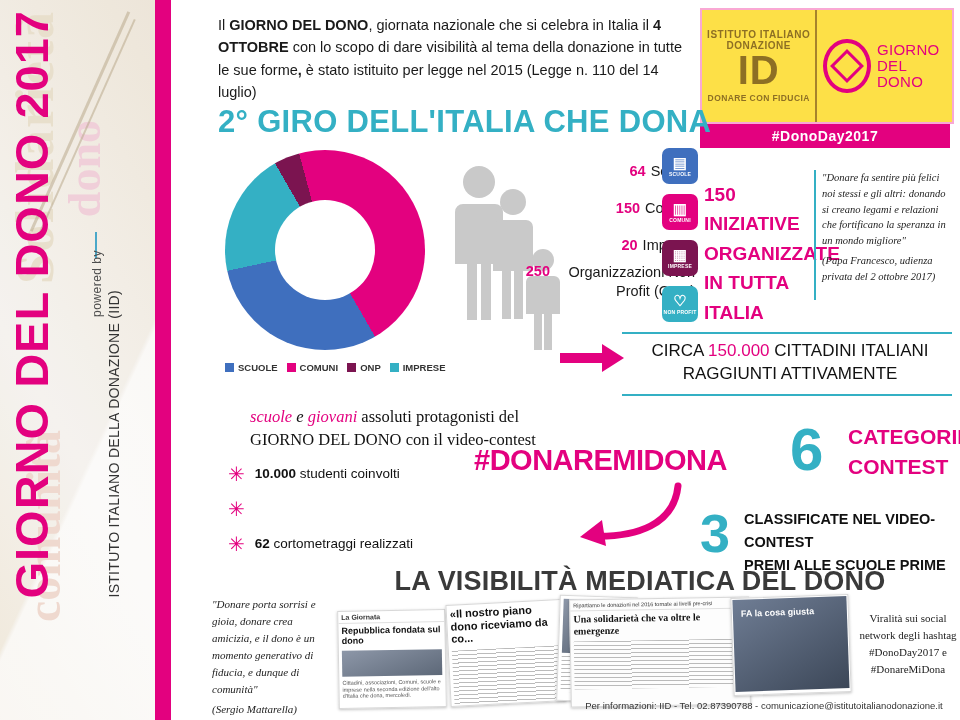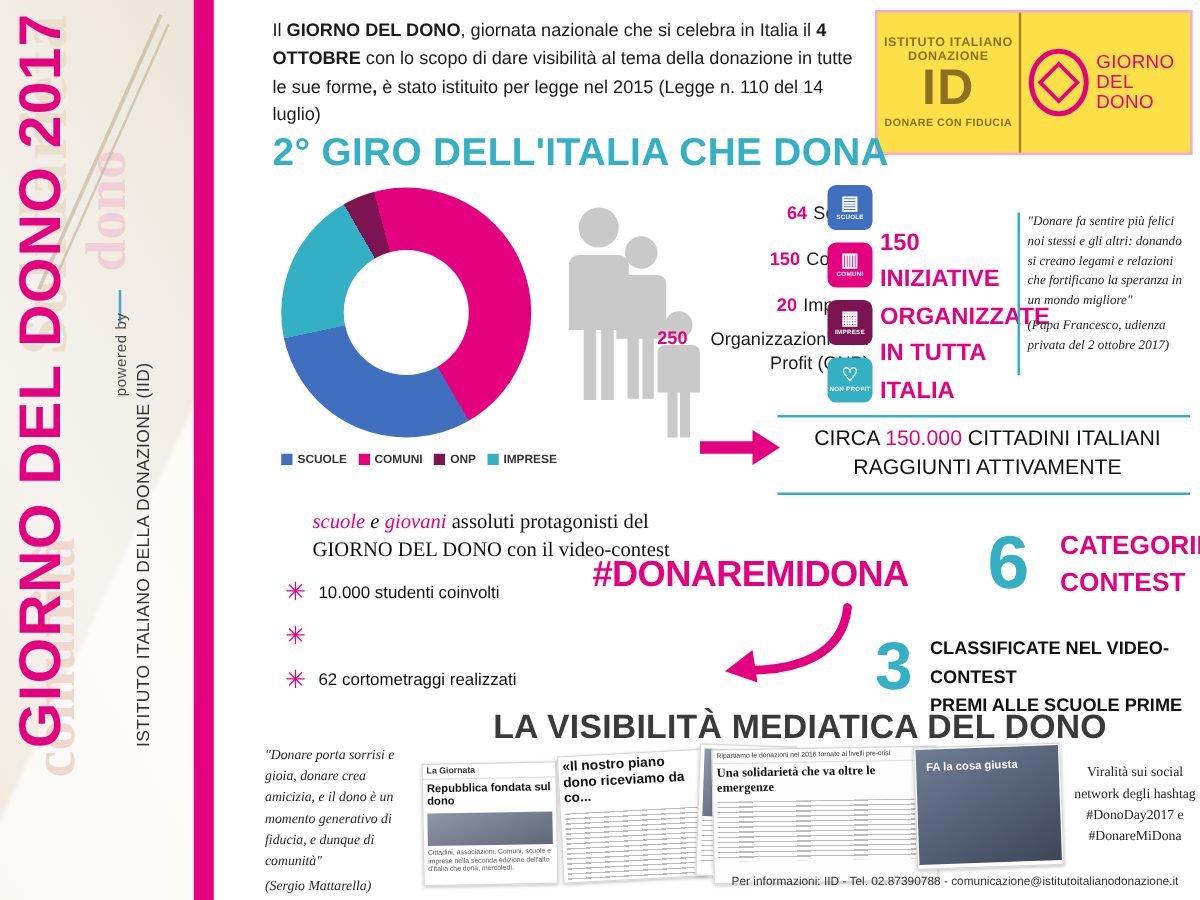--- a/index.html
+++ b/index.html
@@ -178,21 +178,21 @@
   
   .scuole-txt{
     position:absolute;left:222px;top:405px;width:300px;
     font-family:"Liberation Serif",serif;font-size:16.5px;color:#111;line-height:1.4;margin-left:28px;
   }
   .scuole-txt .pk{color:#e3017f;font-style:italic;}
   .scuole-txt .it{font-style:italic;}
   .bullets{position:absolute;left:228px;top:456px;width:290px;}
   .bl{display:flex;align-items:center;gap:10px;height:35px;font-size:13.5px;color:#111;}
   .bl .st{color:#e3017f;font-size:20px;line-height:1;}
-  .bl b{font-weight:normal;margin-top:32px;}
+  .bl b{font-weight:bold;margin-top:32px;}
 
   
   .donaremi{
     position:absolute;left:474px;top:444px;
     font-size:29px;font-weight:bold;color:#e3017f;letter-spacing:-.5px;
   }
   .curve-arrow{position:absolute;left:566px;top:480px;width:120px;height:70px;}
 
   
   .six{
@@ -275,20 +275,21 @@
     <div class="logo-right">
       <div class="gd-mark">
           <i></i>
         </div>
       <div class="gd-text">
         <div>GIORNO</div>
         <div>DEL DONO</div>
       </div>
     </div>
   </div>
+  <div class="hashtag-bar">#DonoDay2017</div>
 
   <div class="giro">2° GIRO DELL'ITALIA CHE DONA</div>
 
   <div class="donut-wrap">
     <div class="donut"></div>
     <div class="legend">
       <span class="it">
           <span class="sw" style="background:#3f6fbe"></span>
           <span>SCUOLE</span>
         </span>

